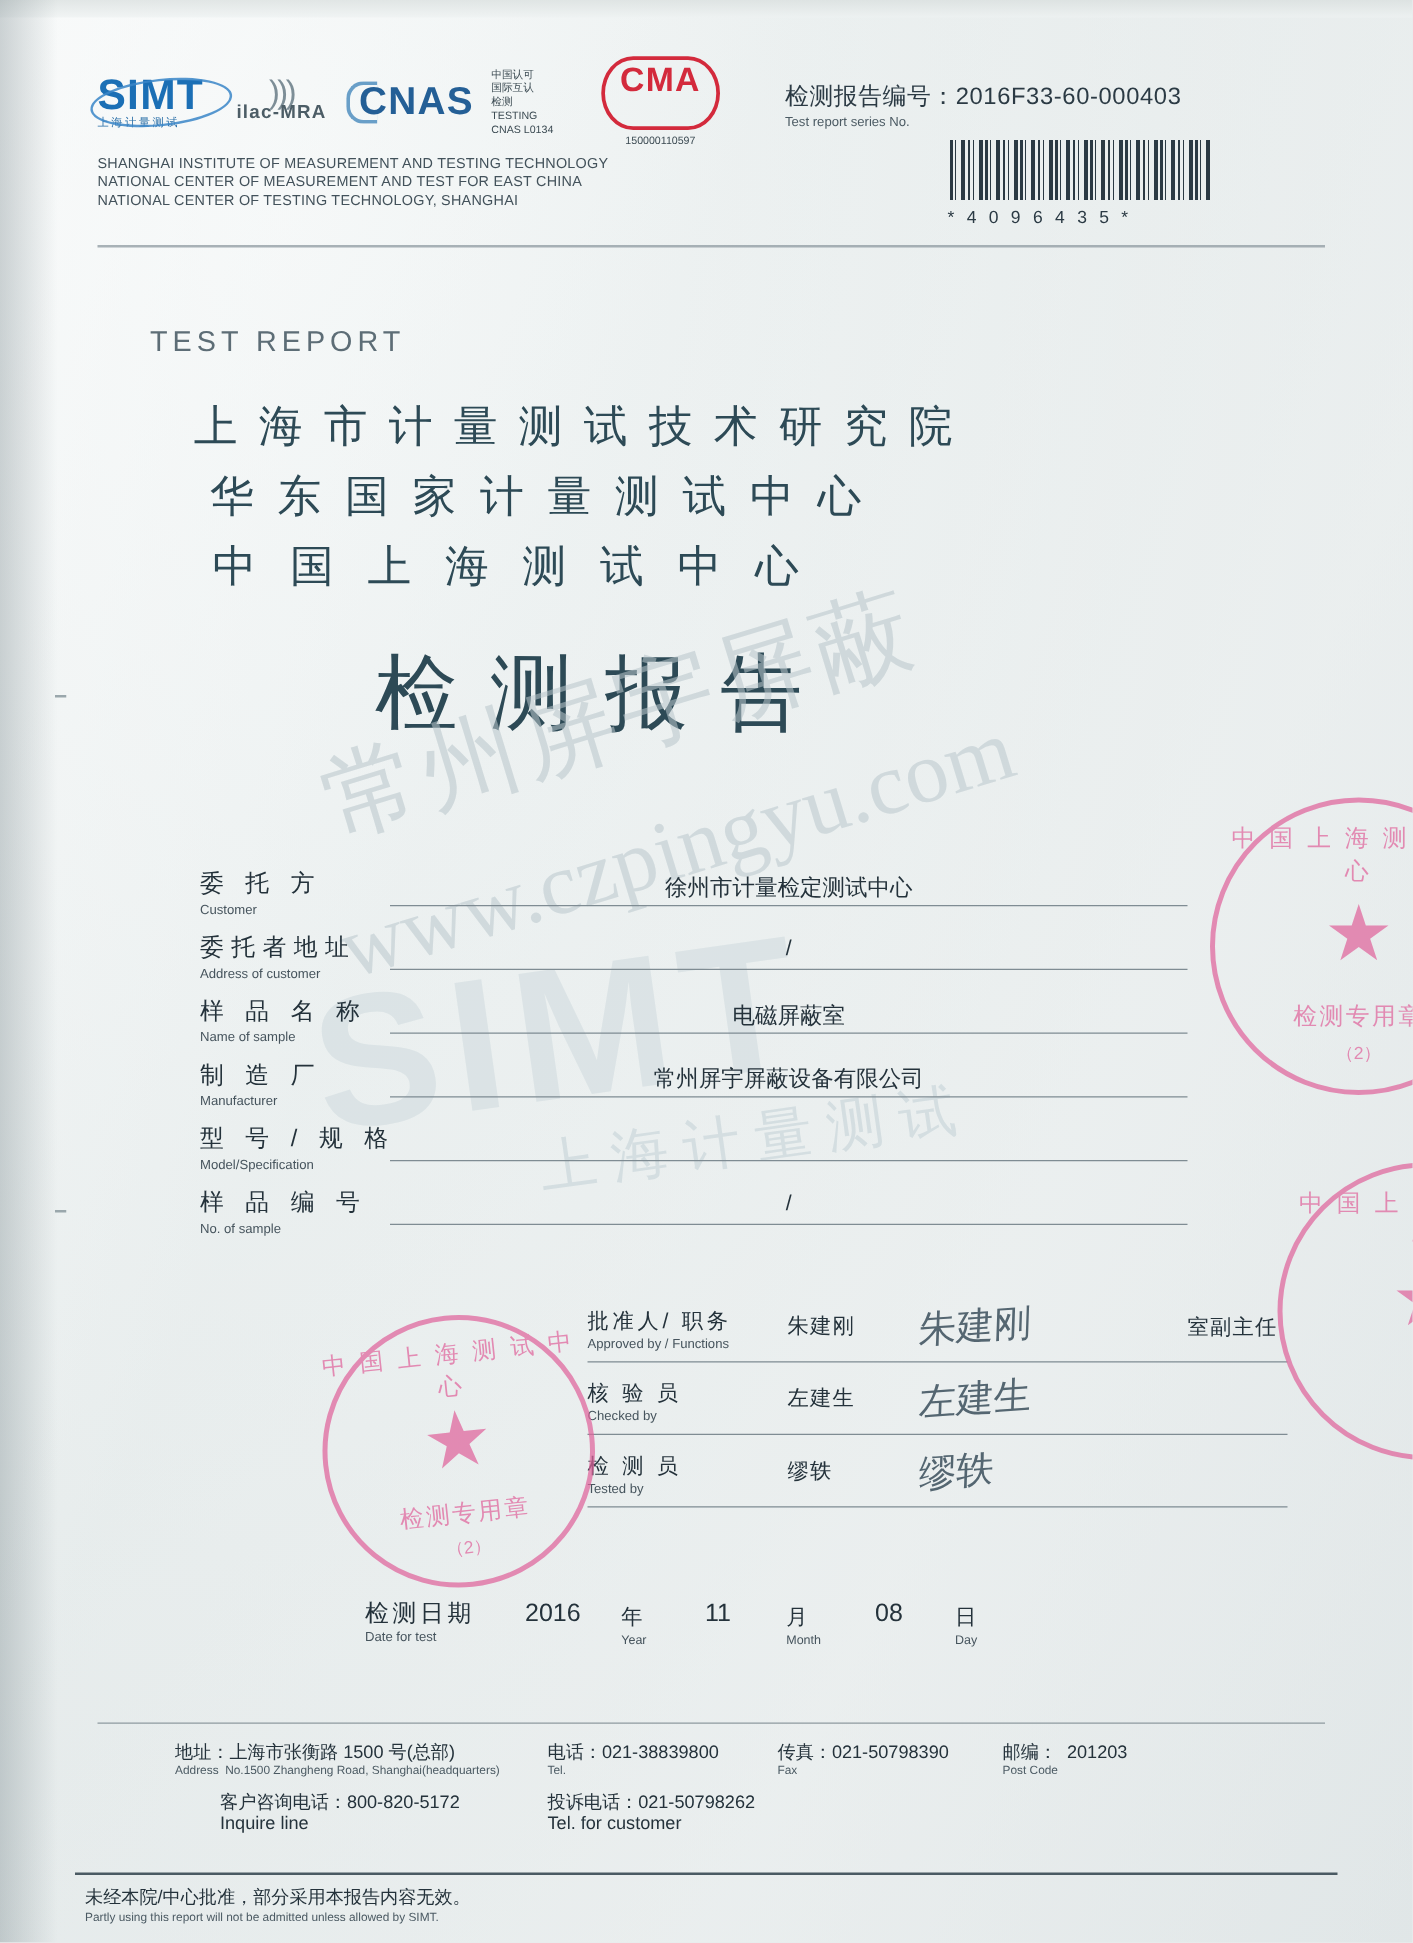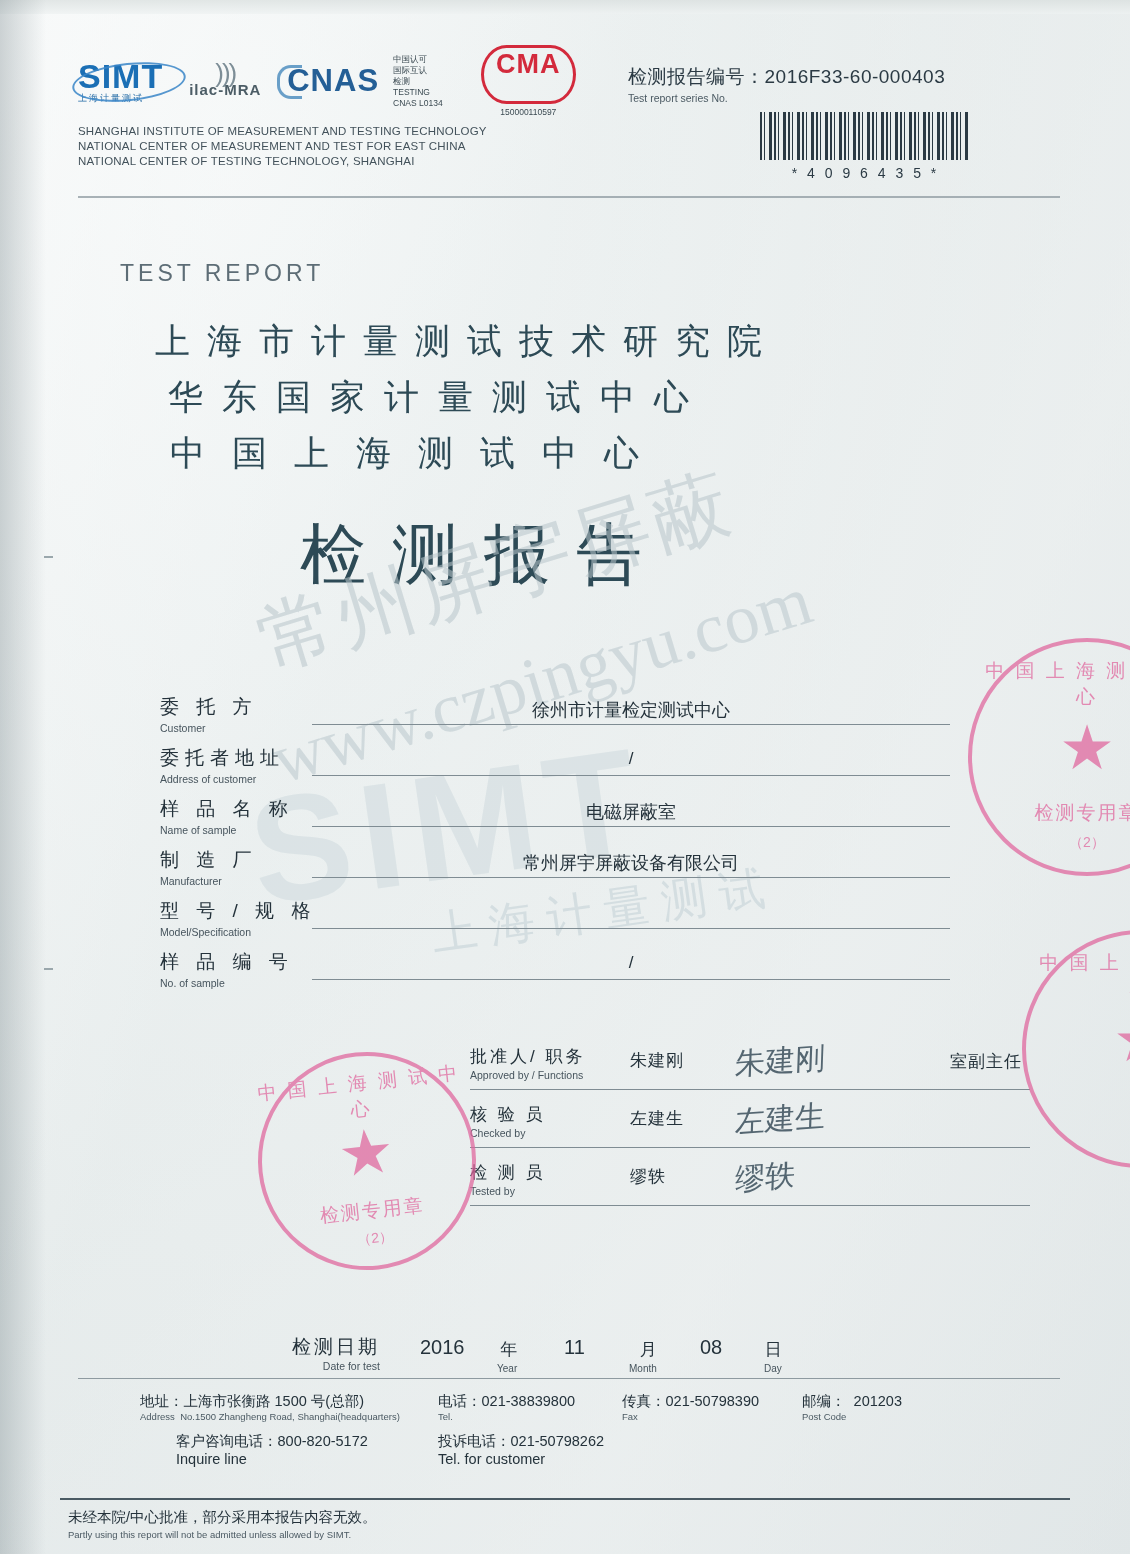--- a/index.html
+++ b/index.html
@@ -40,21 +40,21 @@
       font-weight:bold;font-size:27px;padding:1px 12px 21px;letter-spacing:1px;}
   .manum{font-size:8.5px;color:#3b4a52;margin-top:3px;}
   .orgnames{margin-top:10px;font-size:11.5px;line-height:15px;color:#43525b;letter-spacing:.2px;}
   .hrule{position:absolute;left:78px;top:196px;width:982px;height:2px;background:#8e9aa0;opacity:.75;}
 
   .repno{position:absolute;left:628px;top:64px;width:430px;}
   .repno .cn{font-size:19px;color:#2b3a44;letter-spacing:.5px;}
   .repno .en{font-size:10.5px;color:#4b5a63;margin-top:2px;}
   .barcode{position:absolute;left:760px;top:112px;width:210px;height:48px;
      background:repeating-linear-gradient(90deg,#2b3a44 0 2px,transparent 2px 4px,#2b3a44 4px 5px,transparent 5px 9px,#2b3a44 9px 12px,transparent 12px 14px);}
-  .barnum{position:absolute;left:758px;top:165px;width:215px;text-align:center;font-size:14px;letter-spacing:3px;color:#2b3a44;}
+  .barnum{position:absolute;left:758px;top:165px;width:215px;font-size:14px;letter-spacing:3px;color:#2b3a44;}
 
   
   .testreport{position:absolute;left:120px;top:248px;font-size:23px;letter-spacing:4px;color:#5d6d76;margin-top:12px;}
   .cnline{position:absolute;left:155px;font-size:35px;letter-spacing:17px;color:#2d4a56;white-space:nowrap;}
   .l1{top:318px;}
   .l2{top:374px;letter-spacing:19px;left:168px;}
   .l3{top:430px;letter-spacing:27px;left:170px;}
   .bigtitle{position:absolute;left:300px;top:510px;font-size:66px;letter-spacing:26px;color:#2d4a56;font-weight:normal;white-space:nowrap;}
 
   
@@ -72,21 +72,21 @@
   .sigrow{position:relative;height:58px;}
   .sigrow .cn{font-size:17px;letter-spacing:3px;color:#24323b;}
   .sigrow .en{font-size:10.5px;color:#46545d;margin-top:1px;}
   .sigrow .name{position:absolute;left:160px;top:4px;font-size:17px;color:#24323b;letter-spacing:1px;}
   .sigrow .hand{position:absolute;left:265px;top:-4px;font-size:30px;color:#3b4f5c;
      font-family:"DejaVu Serif",serif;transform:rotate(-4deg) skewX(-6deg);opacity:.85;}
   .sigrow .role{position:absolute;left:480px;top:5px;font-size:17px;color:#24323b;letter-spacing:1px;}
   .sigline{position:absolute;left:0;right:0;top:44px;border-bottom:1px solid #7f8c93;}
 
   
-  .dater{position:absolute;left:292px;top:1328px;width:560px;height:50px;text-align:right;}
+  .dater{position:absolute;left:292px;top:1272px;width:560px;height:50px;}
   .dater .lab{position:absolute;left:0;top:6px;}
   .dater .lab .cn{font-size:19px;letter-spacing:3px;color:#24323b;}
   .dater .lab .en{font-size:10.5px;color:#46545d;}
   .dcell{position:absolute;top:8px;font-size:20px;color:#24323b;}
   .dunit{position:absolute;font-size:17px;color:#24323b;}
   .dunit .en{font-size:10px;color:#46545d;display:block;margin-top:2px;}
 
   .hrule2{position:absolute;left:78px;top:1378px;width:982px;height:1px;background:#8e9aa0;}
   .hrule3{position:absolute;left:60px;top:1498px;width:1010px;height:2px;background:#4a5a63;}
 

